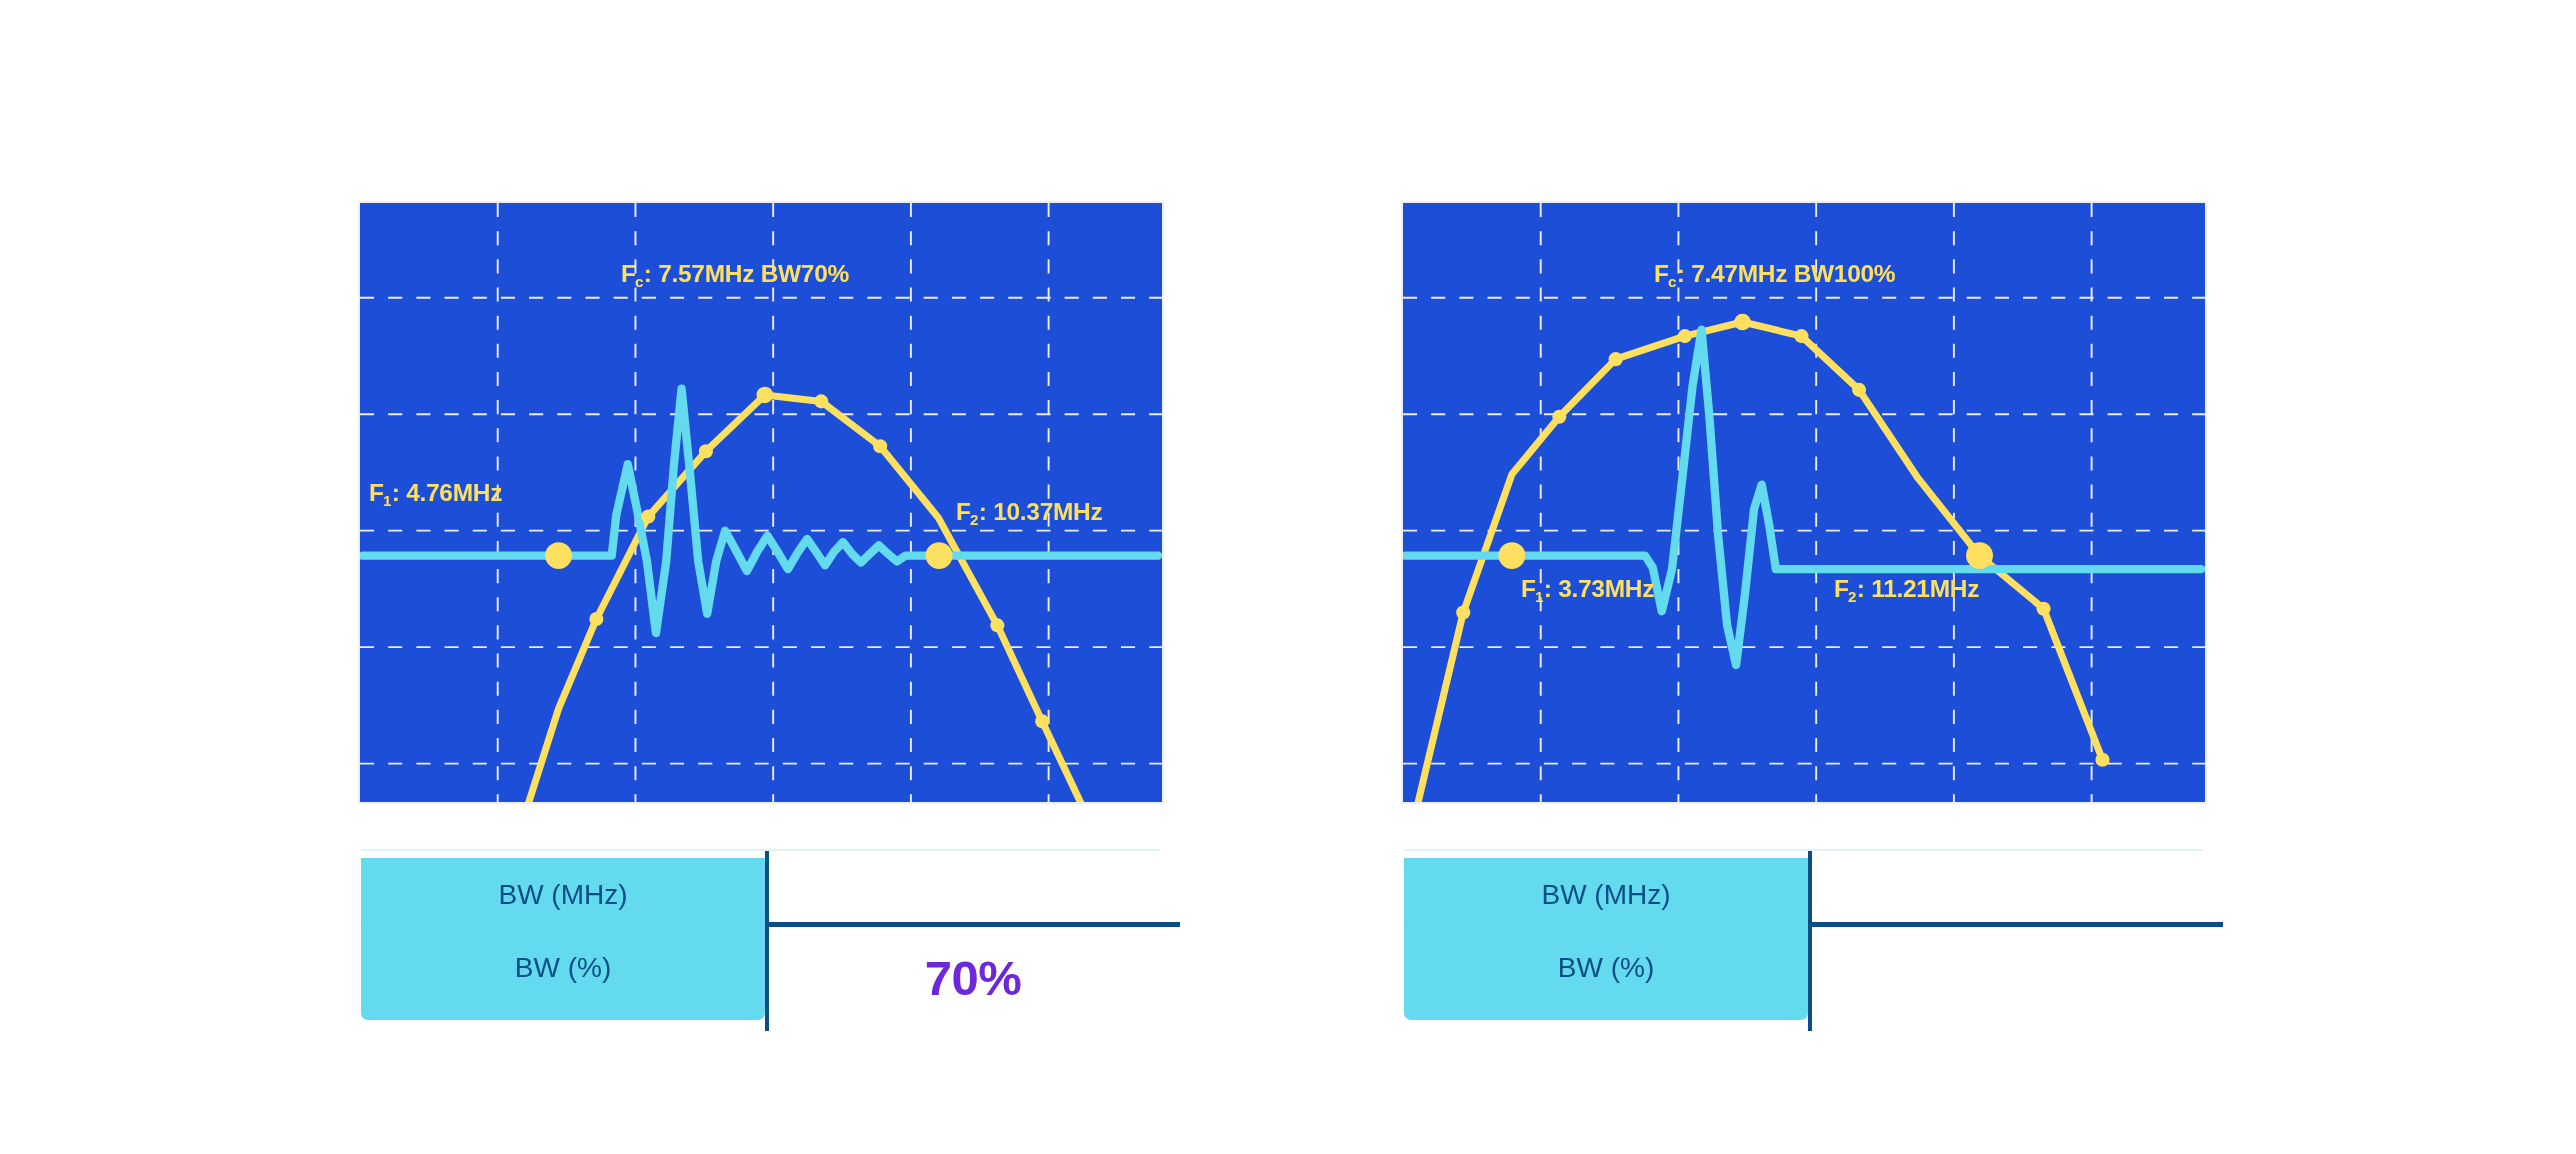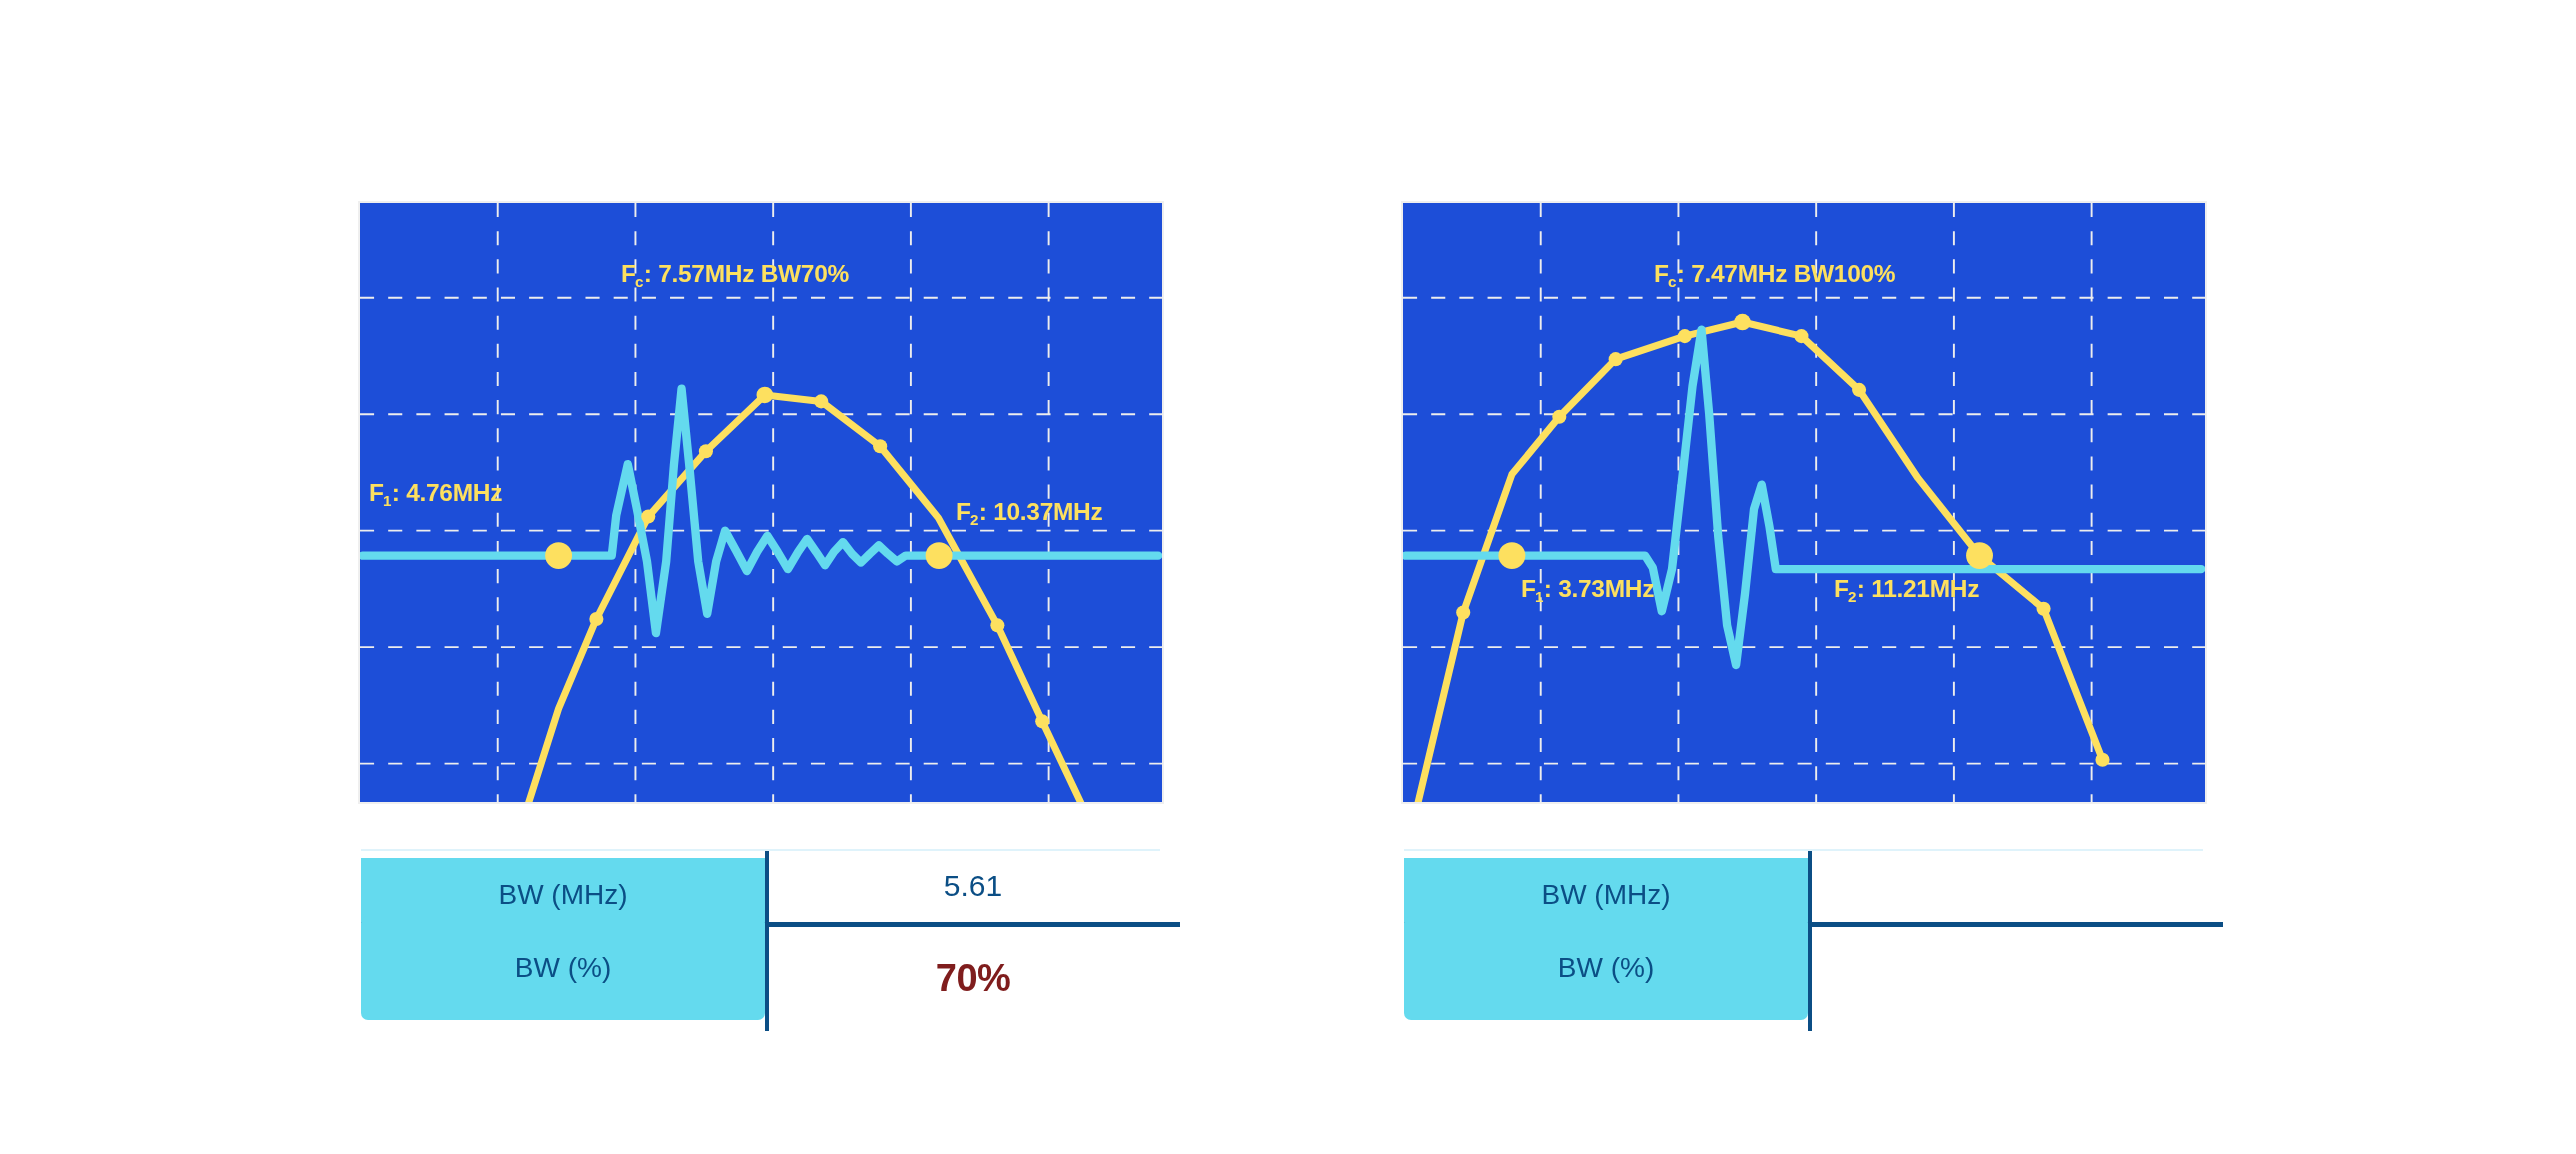--- a/index.html
+++ b/index.html
@@ -112,22 +112,22 @@
     display: flex;
     align-items: center;
     justify-content: center;
     box-sizing: border-box;
   }
   .bw-table .val-mhz {
     color: #0B4E85;
     font-size: 30px;
   }
   .bw-table .val-pct {
-    color: #7f1d1d;
-    font-size: 38px;
+    color: #6d28d9;
+    font-size: 49px;
     font-weight: bold;
     letter-spacing: -0.6px;
   }
   .row1-head { top: 9px;   height: 73px; }
   .row2-head { top: 67px; height: 104px; border-radius: 7px; }
   .row1-val  { left: 408px; top: 1.9px;   height: 71px; }
   .row2-val  { left: 408px; top: 77px; height: 104px; }
 </style>
 </head>
 <body>
@@ -183,23 +183,20 @@
 
       <div class="annot" style="left:596px; top:278px;margin-top:19px;">
         <span>F</span><sub>2</sub><span>: 10.37MHz</span>
       </div>
     </div>
 
     <div class="bw-table" style="left:26px; top:849px; width:819px; height:184px;">
       <div class="topline" style="width:799px;"></div>
       <div class="cell-head row1-head">
         <span>BW (MHz)</span>
-      </div>
-      <div class="cell-val row1-val">
-        <span class="val-mhz">5.61</span>
       </div>
       <div class="midline" style="width:819px;"></div>
       <div class="cell-head row2-head">
         <span>BW (%)</span>
       </div>
       <div class="cell-val row2-val">
         <span class="val-pct">70%</span>
       </div>
       <div class="vdivider" style="left:404px; height:180px;"></div>
     </div>

